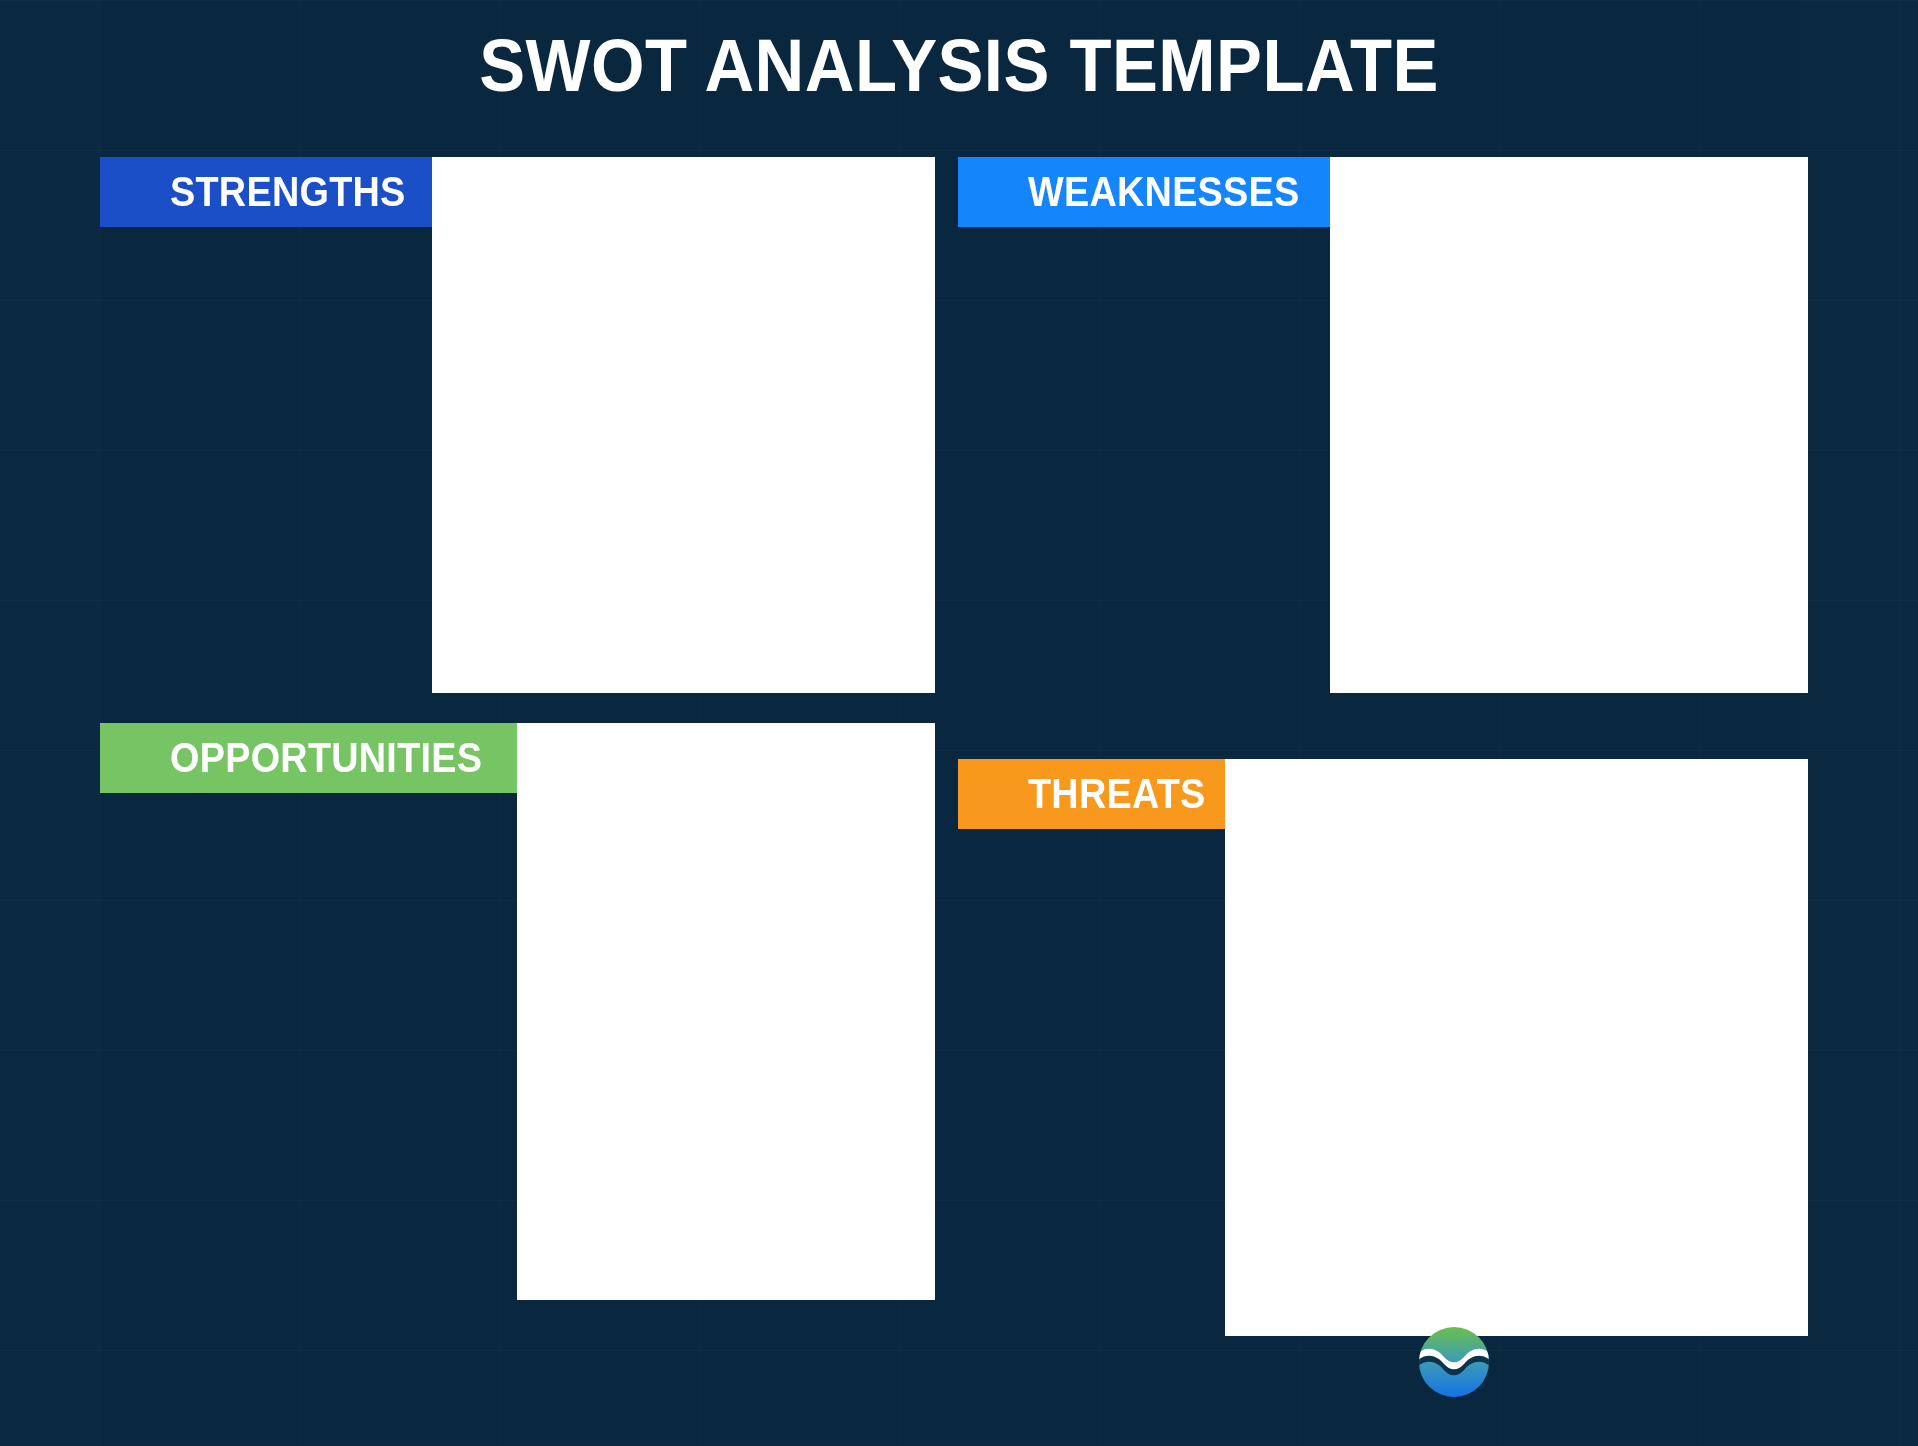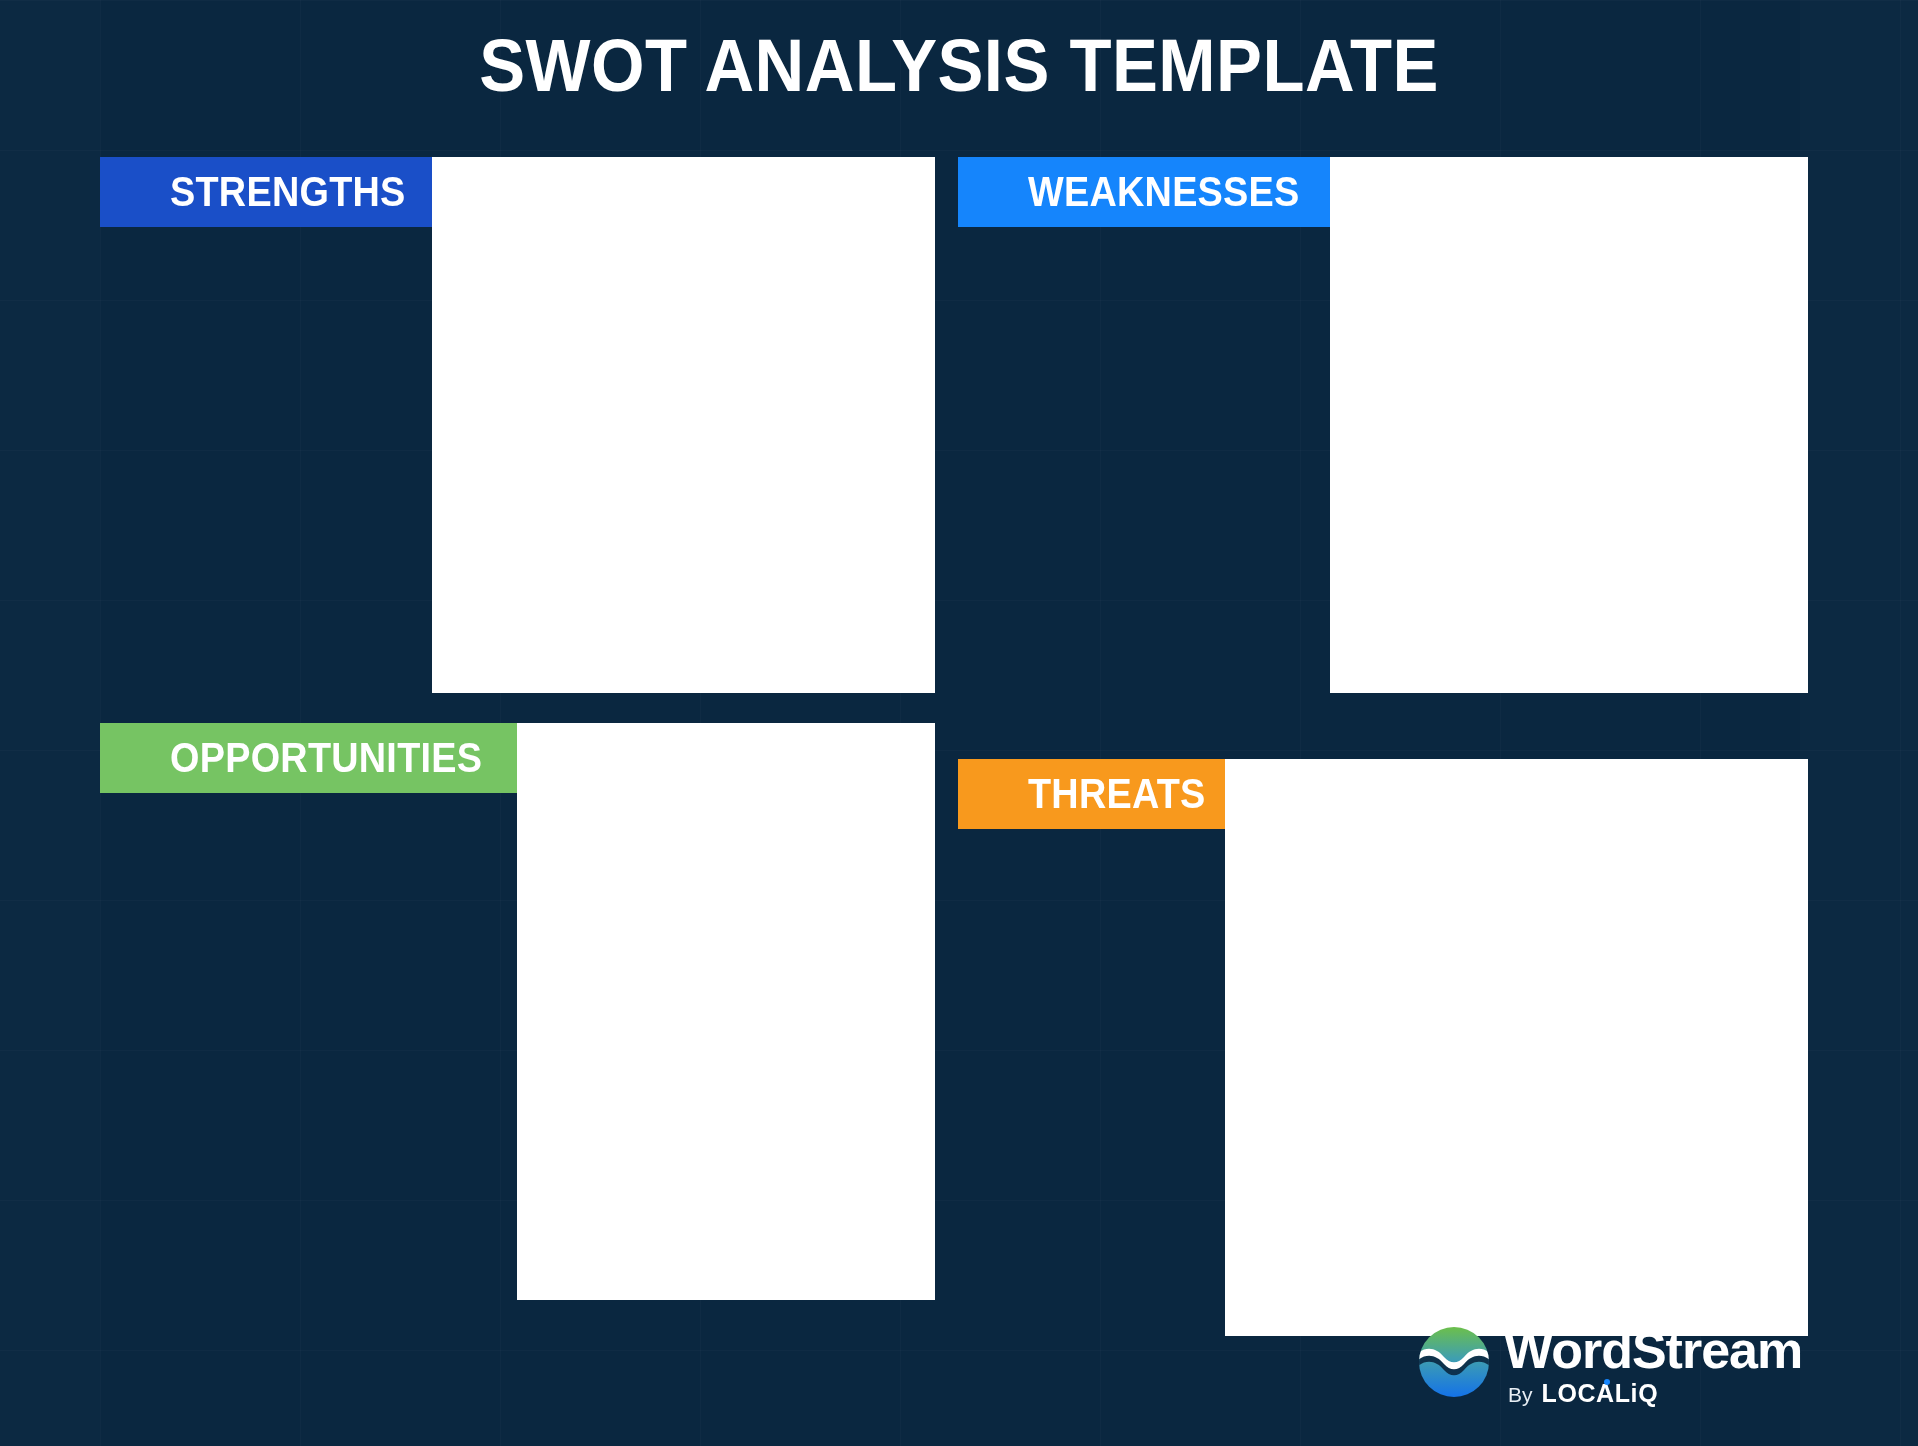--- a/index.html
+++ b/index.html
@@ -208,25 +208,15 @@
         </defs>
         <circle cx="36" cy="36" r="35" fill="url(#wsgrad)"></circle>
         <g clip-path="url(#wsclip)">
           <path d="M -4 34 C 6 22, 18 24, 26 34 C 32 41, 40 41, 46 34 C 54 24, 66 22, 76 34
                    L 76 44 C 66 32, 54 34, 46 44 C 40 51, 32 51, 26 44 C 18 34, 6 32, -4 44 Z" fill="#0a2740" opacity="0.9"></path>
           <path d="M -4 31 C 6 19, 18 21, 26 31 C 32 38, 40 38, 46 31 C 54 21, 66 19, 76 31
                    L 76 38 C 66 26, 54 28, 46 38 C 40 45, 32 45, 26 38 C 18 28, 6 26, -4 38 Z" fill="#ffffff"></path>
         </g>
       </svg>
     </div>
-    <div id="logo-text-wrap">
-      <div id="logo-wordmark">WordStream</div>
-      <div id="logo-sub">
-        <span id="logo-sub-by">By</span>
-        <span id="logo-sub-brand">
-          <span>LOCALiQ</span>
-          <span class="lq-dot" style="background: rgb(21, 133, 252);"></span>
-        </span>
-      </div>
-    </div>
   </div>
 
 </div>
 
 </body></html>

